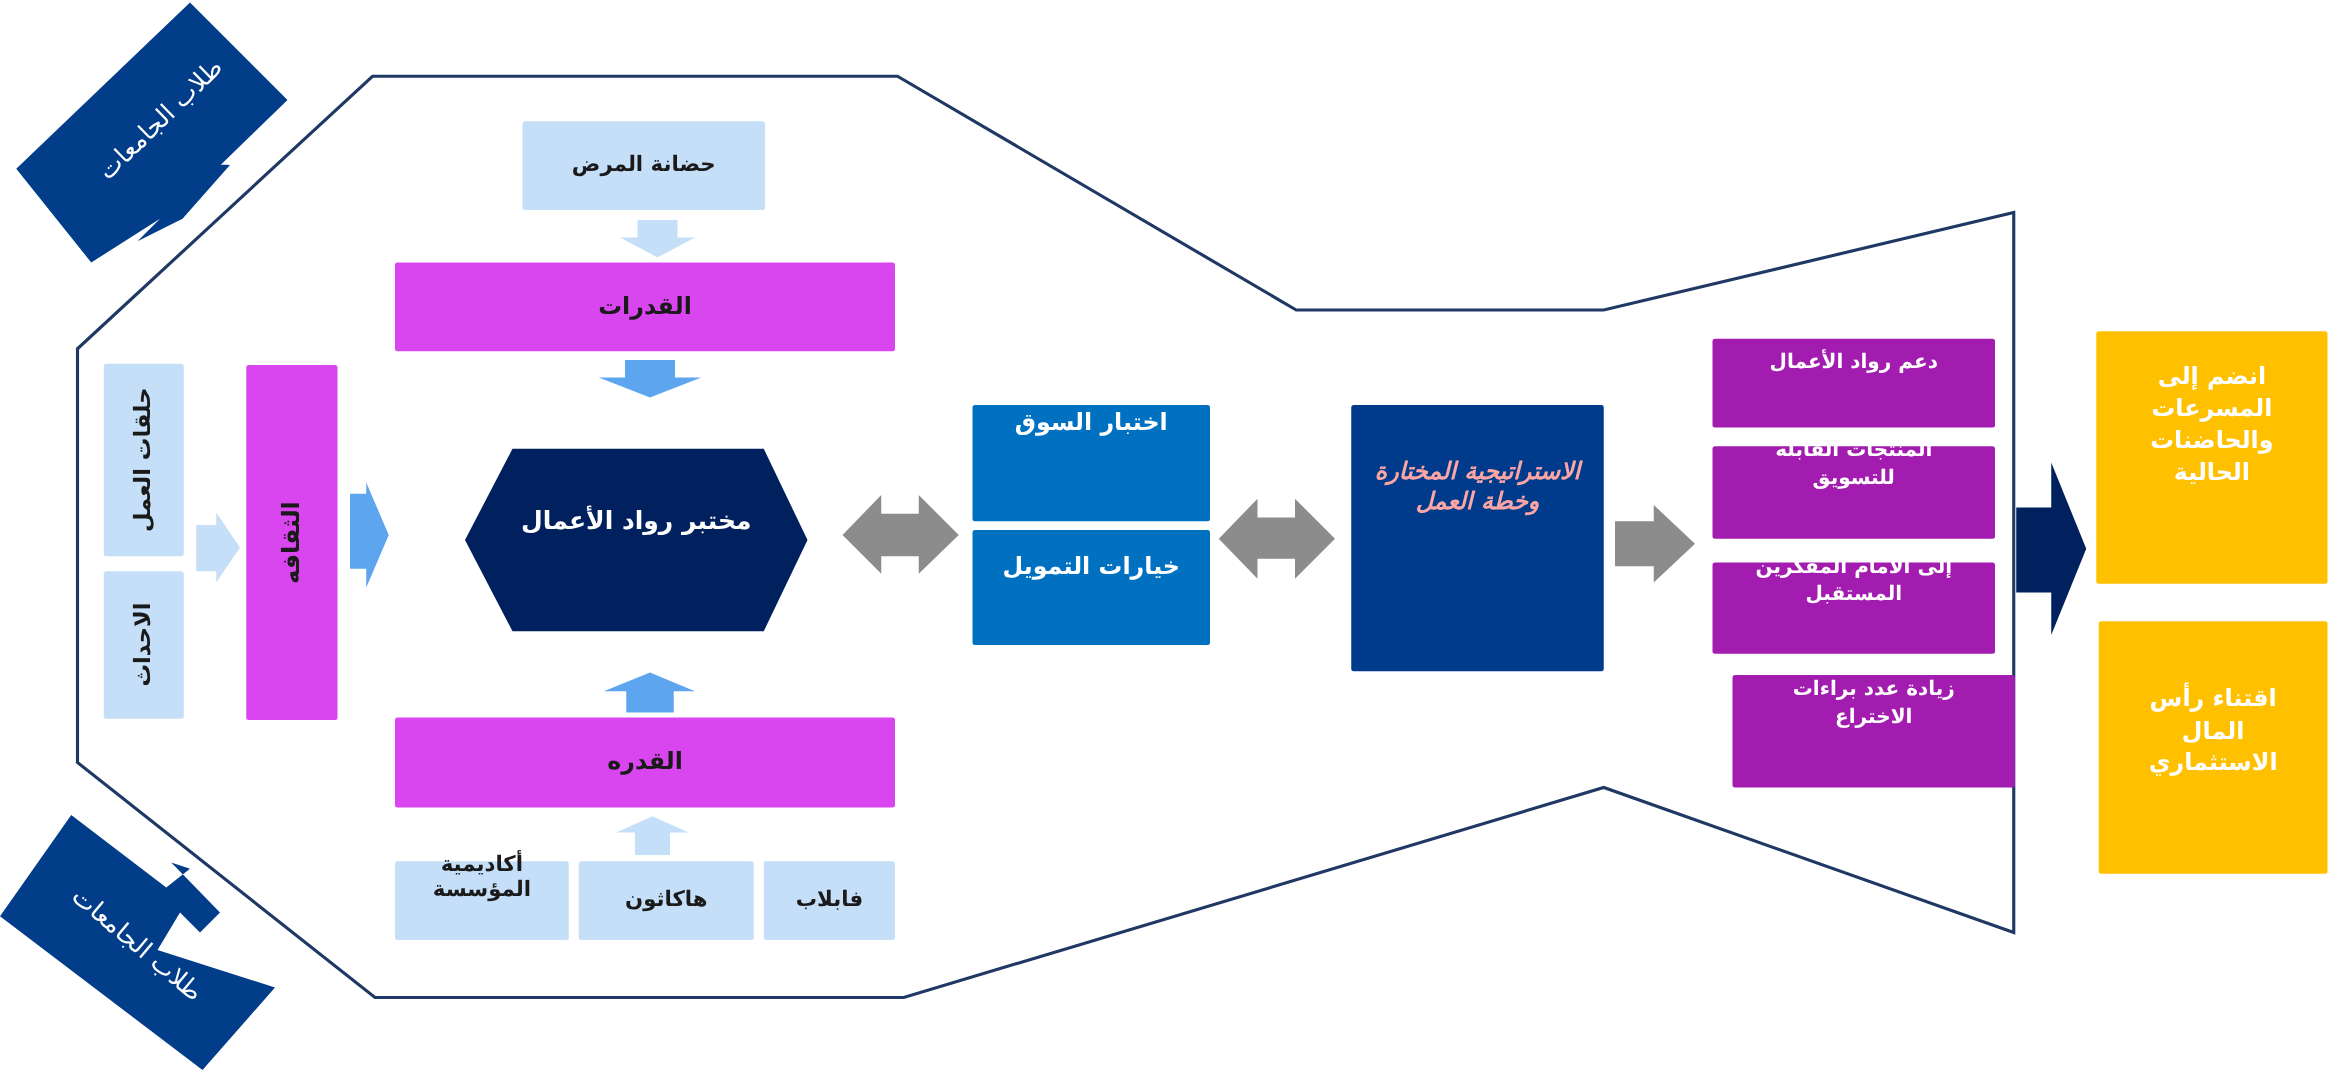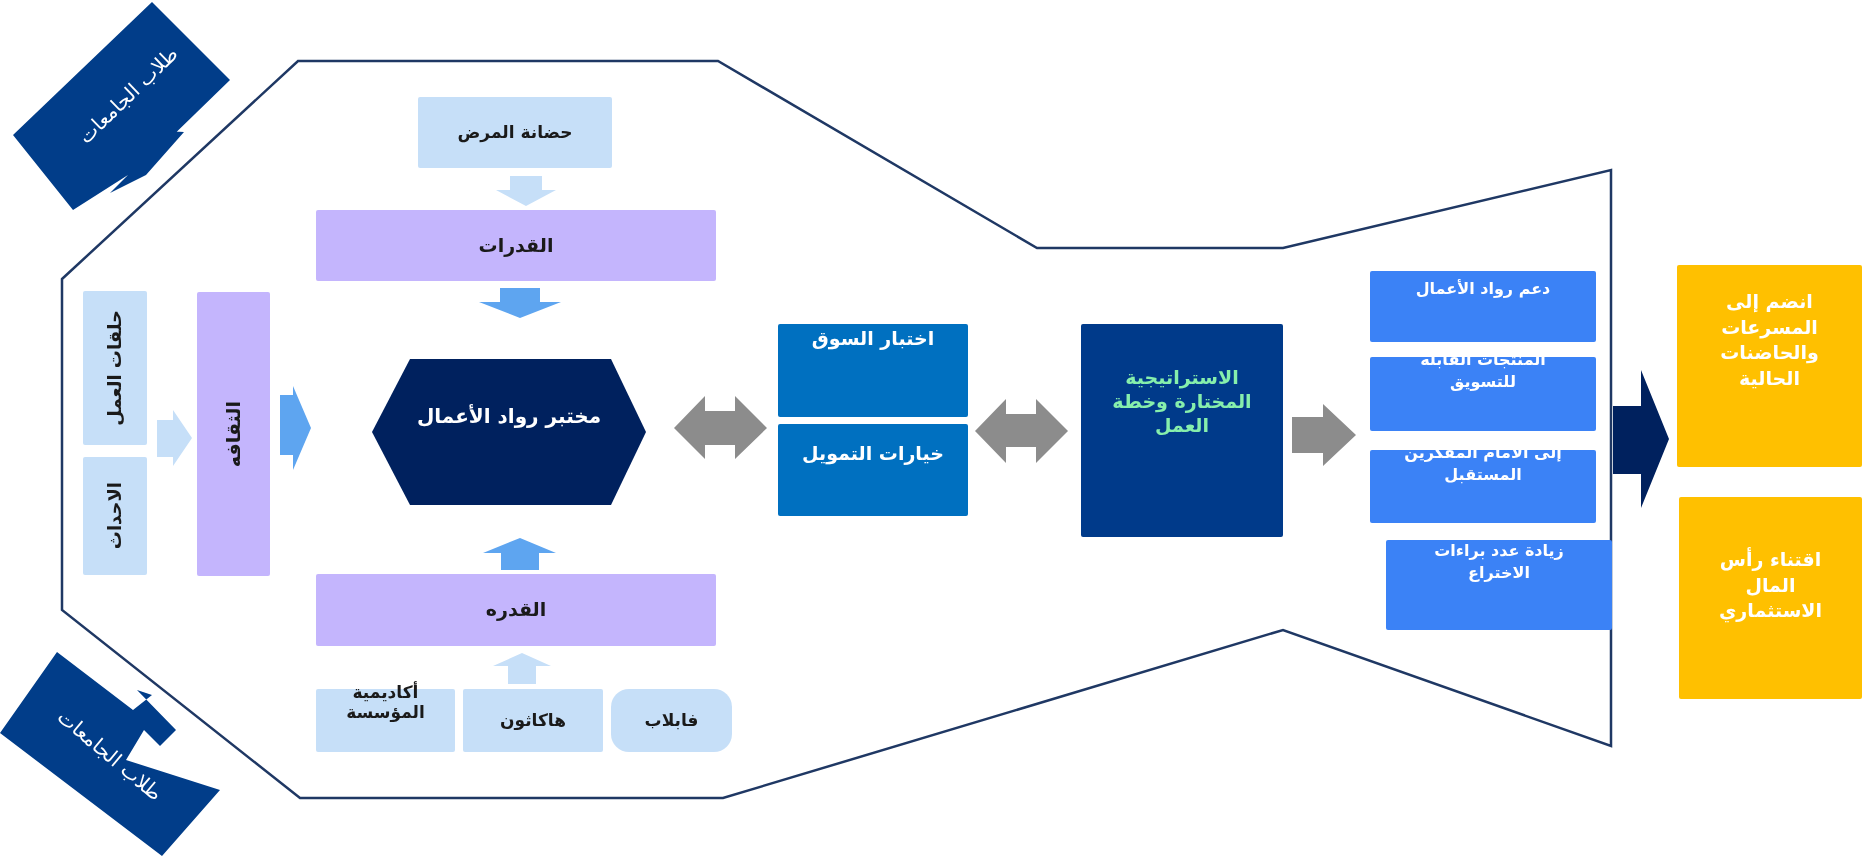--- a/index.html
+++ b/index.html
@@ -3,24 +3,24 @@
   <meta charset="utf-8">
   <style>
     html, body { margin: 0; padding: 0; background: #ffffff; }
     body { width: 1863px; height: 856px; position: relative; overflow: hidden;
            font-family: "DejaVu Sans", sans-serif; direction: rtl; }
     .abs { position: absolute; box-sizing: border-box; }
     svg.outline { position: absolute; left: 0; top: 0; }
     .box { display: flex; align-items: center; justify-content: center; text-align: center;
            border-radius: 2px; line-height: 1.25; font-weight: bold; }
     .light { background: #c6dff8; color: #1a1a1a; }
-    .mid { background: #c4b5fd; color: #1a1a1a; }
+    .mid { background: #d946ef; color: #1a1a1a; }
     .blue { background: #0070c0; color: #ffffff; font-weight: bold; }
-    .navy { background: #003a8a; color: #86efac; font-weight: bold; }
-    .cyan { background: #3b82f6; color: #ffffff; align-items: flex-start; padding-top: 8px; }
+    .navy { background: #003a8a; color: #fca5a5; font-weight: bold; font-style: italic; }
+    .cyan { background: #a21caf; color: #ffffff; align-items: flex-start; padding-top: 8px; }
     .gold { background: #ffc000; color: #ffffff; font-weight: bold; margin-top: 42px; }
     .vertical { writing-mode: vertical-rl; }
     .vtext { transform: rotate(180deg); }
     .t16 { font-size: 16px; }
     .t17 { font-size: 17px; }
     .t18 { font-size: 18px; }
     .t19 { font-size: 19px; }
     .hex-label { position: absolute; left: 372px; top: 359px; width: 274px; height: 124px;
                  display: flex; align-items: flex-start; justify-content: center; padding-top: 45px;
                  box-sizing: border-box; color: #fff; font-weight: bold; font-size: 20px; }
@@ -93,21 +93,21 @@
 
 <div class="abs box mid t19" style="left:316px; top:574px; width:400px; height:72px;">
   <span>القدره</span>
 </div>
 <div class="abs box light t17" style="left:316px; top:689px; width:139px; height:63px; align-items:flex-start; padding-top:0; line-height:1.15;">
   <span style="margin-top:-6px;">أكاديمية المؤسسة</span>
 </div>
 <div class="abs box light t17" style="left:463px; top:689px; width:140px; height:63px;">
   <span>هاكاثون</span>
 </div>
-<div class="abs box light t17" style="left:611px; top:689px; width:121px; height:63px;border-radius:18px;">
+<div class="abs box light t17" style="left:611px; top:689px; width:105px; height:63px;">
   <span>فابلاب</span>
 </div>
 
 <div class="abs box blue t19" style="left:778px; top:324px; width:190px; height:93px; align-items:flex-start; padding-top:3px;">
   <span>اختبار السوق</span>
 </div>
 <div class="abs box blue t19" style="left:778px; top:424px; width:190px; height:92px; align-items:flex-start; padding-top:18px;">
   <span>خيارات التمويل</span>
 </div>
 

